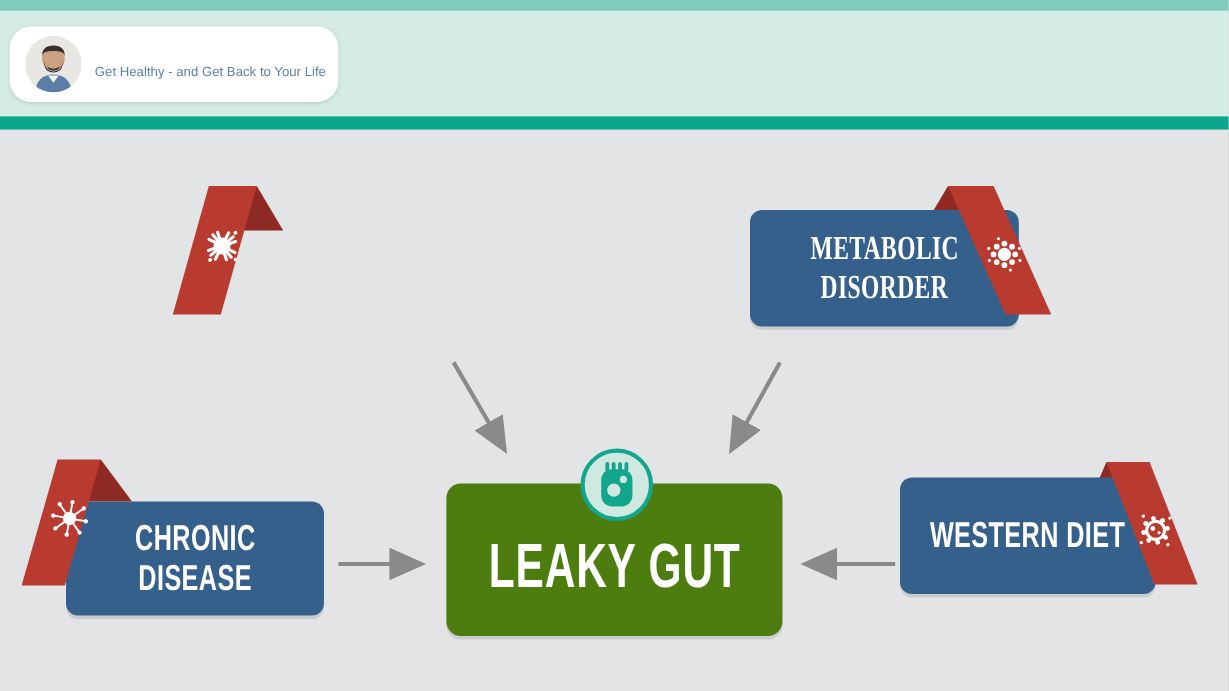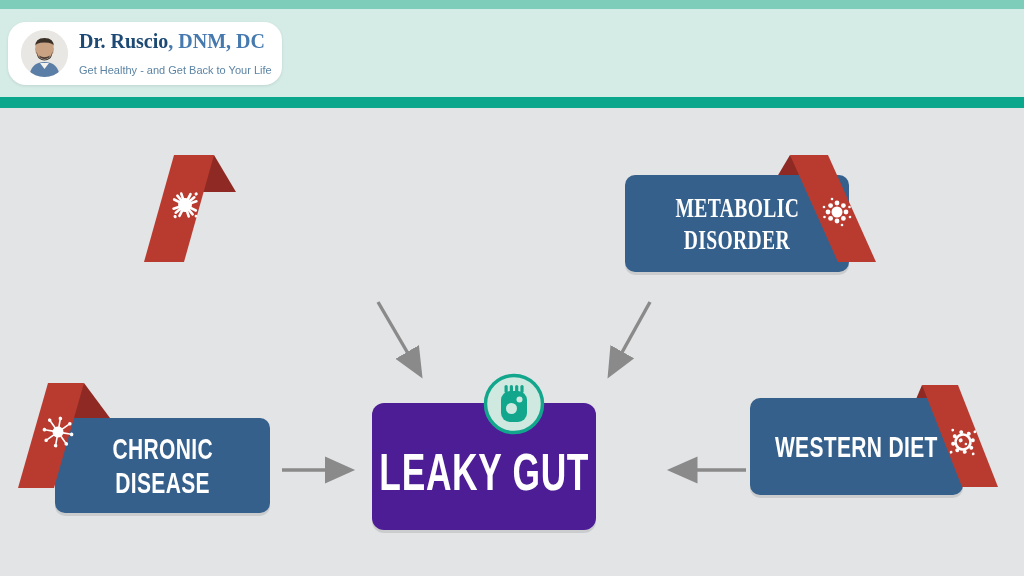--- a/index.html
+++ b/index.html
@@ -28,21 +28,21 @@
               display:flex;flex-direction:column;justify-content:center;align-items:center;
               box-shadow:0 3px 0 rgba(0,0,0,0.10);}
   .factor-label{color:#ffffff;font-weight:bold;font-size:30px;line-height:1.12;
                 transform:scaleX(0.70);transform-origin:50% 50%;white-space:nowrap;
                 letter-spacing:0.5px;}
   .factor-label.small{font-size:28px;}
   .box-inflammation{left:180px;top:190px;width:215px;height:102px;}
   .box-metabolic  {left:625px;top:175px;width:224px;height:97px;font-family:Liberation Serif, serif;}
   .box-chronic    {left:55px; top:418px;width:215px;height:95px;}
   .box-western    {left:750px;top:398px;width:213px;height:97px;}
-  .center-box{position:absolute;left:372px;top:403px;width:224px;height:127px;background:#4c1d95;
+  .center-box{position:absolute;left:372px;top:403px;width:280px;height:127px;background:#4d7c0f;
               border-radius:12px;z-index:2;display:flex;align-items:center;justify-content:center;
               box-shadow:0 3px 0 rgba(0,0,0,0.10);}
   .center-label{color:#ffffff;font-weight:bold;font-size:52px;letter-spacing:1px;
                 transform:scaleX(0.68);transform-origin:50% 50%;white-space:nowrap;
                 padding-top:10px;}
 </style>
 </head>
 <body>
 
 <div class="stage">
@@ -57,21 +57,20 @@
         <circle cx="23.5" cy="23.5" r="23.5" fill="#e9e7e3"></circle>
         <path d="M8 47 Q10 32 23.5 32 Q37 32 39 47 Z" fill="#5b7ea6"></path>
         <path d="M19 33 L23.5 39 L28 33 Z" fill="#f4f2ee"></path>
         <circle cx="23.5" cy="19" r="9.5" fill="#c9a183"></circle>
         <path d="M14 17 Q14 8 23.5 8 Q33 8 33 17 Q33 12.5 23.5 12.5 Q14 12.5 14 17 Z" fill="#3a3028"></path>
         <path d="M15.5 21 Q17 29.5 23.5 29.5 Q30 29.5 31.5 21 Q31 27 29 28.5 Q26.5 30.5 23.5 30.5 Q20.5 30.5 18 28.5 Q16 27 15.5 21 Z" fill="#3a3028"></path>
         <path d="M18 25.5 Q23.5 29 29 25.5 Q28 29 23.5 29 Q19 29 18 25.5 Z" fill="#4a3c32"></path>
       </svg>
     </div>
     <div class="brand-text">
-      <div class="brand-line"><span>Dr. Ruscio</span><span class="brand-credentials">, DNM, DC</span></div>
       <div class="tagline">Get Healthy - and Get Back to Your Life</div>
     </div>
   </div>
 
   <svg class="layer z1" viewBox="0 0 1024 576">
     <defs>
       <marker id="ah" markerWidth="10" markerHeight="9" refX="7.5" refY="4" orient="auto">
         <path d="M0,0 L9,4 L0,8 Z" fill="#8a8a8a"></path>
       </marker>
     </defs>

